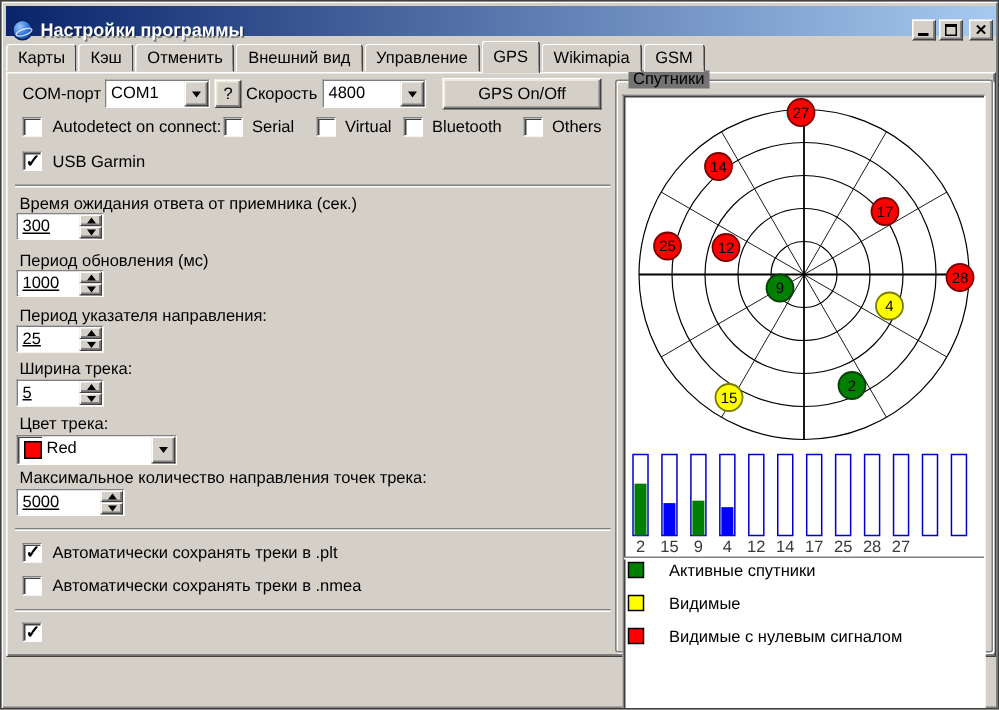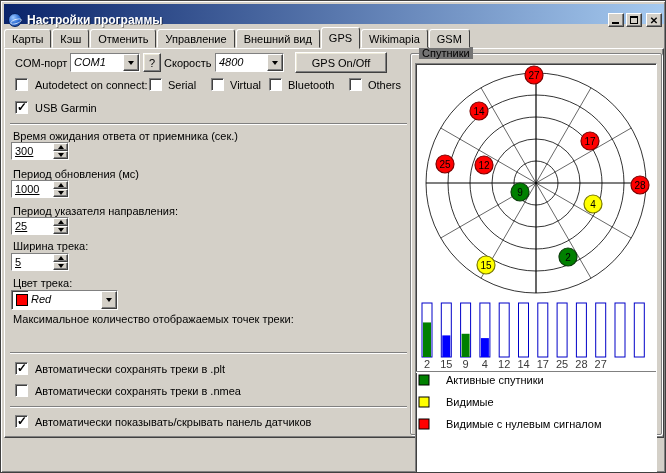--- a/index.html
+++ b/index.html
@@ -62,21 +62,21 @@
     padding:0;text-align:center;color:#000;
   }
   .btn.default{outline:1px solid #000;}
   
   .sunken{
     background:#fff;border:1px solid;border-color:#808080 #ffffff #ffffff #808080;
     box-shadow:inset 1px 1px 0 #404040;
   }
   
   .combo{position:absolute;display:flex;}
-  .combo .combo-text{flex:1 1 auto;padding:2px 2px 16px 3px;overflow:hidden;white-space:nowrap;background:#fff;font-style:italic;}
+  .combo .combo-text{flex:1 1 auto;padding:2px 2px 16px 3px;overflow:hidden;white-space:nowrap;background:#fff;}
   .combo .combo-btn{flex:0 0 16px;background:#D4D0C8;border:1px solid;border-color:#ffffff #404040 #404040 #ffffff;
     box-shadow:inset -1px -1px 0 #808080;display:flex;align-items:center;justify-content:center;}
   .tri-down{width:0;height:0;border-left:3px solid transparent;border-right:3px solid transparent;border-top:4px solid #000;}
   .tri-up{width:0;height:0;border-left:3px solid transparent;border-right:3px solid transparent;border-bottom:4px solid #000;}
   
   .spin{position:absolute;display:flex;text-decoration:underline;}
   .spin .spin-text{flex:1 1 auto;background:#fff;padding:2px 2px 0 3px;white-space:nowrap;}
   .spin-btns{flex:0 0 15px;display:flex;flex-direction:column;}
   .spin-btn{flex:1 1 50%;background:#D4D0C8;border:1px solid;border-color:#ffffff #404040 #404040 #ffffff;
     box-shadow:inset -1px -1px 0 #808080;display:flex;align-items:center;justify-content:center;}
@@ -125,22 +125,22 @@
       <button class="tb-btn close">
           <span class="glyph-close">✕</span>
         </button>
     </span>
   </div>
 
   <div class="tabbar">
     <span class="tab">Карты</span>
     <span class="tab">Кэш</span>
     <span class="tab">Отменить</span>
+    <span class="tab">Внешний вид</span>
     <span class="tab">Управление</span>
-    <span class="tab">Внешний вид</span>
     <span class="tab active">GPS</span>
     <span class="tab">Wikimapia</span>
     <span class="tab">GSM</span>
   </div>
 
   <div class="content">
 
     <div class="lbl" style="left:10px;top:8px">COM-порт</div>
     <div class="combo sunken" style="left:65px;top:4px;width:70px;height:19px">
       <div class="combo-text">COM1</div>
@@ -149,21 +149,21 @@
         </div>
     </div>
     <button class="btn" style="left:138px;top:4px;width:18px;height:19px">?</button>
     <div class="lbl" style="left:159px;top:8px">Скорость</div>
     <div class="combo sunken" style="left:210px;top:4px;width:69px;height:19px">
       <div class="combo-text">4800</div>
       <div class="combo-btn">
           <i class="tri-down"></i>
         </div>
     </div>
-    <button class="btn" style="left:290px;top:3px;width:92px;height:21px">GPS On/Off</button>
+    <button class="btn" style="left:290px;top:3px;width:106px;height:21px">GPS On/Off</button>
 
     <span class="checkbox" style="left:10px;top:29px"></span>
     <div class="lbl" style="left:30px;top:30px">Autodetect on connect:</div>
     <span class="checkbox" style="left:144px;top:29px"></span>
     <div class="lbl" style="left:163px;top:30px">Serial</div>
     <span class="checkbox" style="left:206px;top:29px"></span>
     <div class="lbl" style="left:225px;top:30px">Virtual</div>
     <span class="checkbox" style="left:264px;top:29px"></span>
     <div class="lbl" style="left:283px;top:30px">Bluetooth</div>
     <span class="checkbox" style="left:344px;top:29px"></span>
@@ -228,33 +228,43 @@
 
     <div class="lbl" style="left:8px;top:228px">Цвет трека:</div>
     <div class="combo sunken" style="left:6px;top:241px;width:107px;height:20px">
       <span class="swatch" style="background: rgb(255, 0, 0);"></span>
       <div class="combo-text">Red</div>
       <div class="combo-btn">
           <i class="tri-down"></i>
         </div>
     </div>
 
-    <div class="lbl" style="left:8px;top:264px">Максимальное количество отображаемых точек треки:</div>
+    <div class="lbl" style="left:8px;top:264px">Максимальное количество направления точек трека:</div>
+    <div class="spin sunken" style="left:6px;top:277px;width:72px;height:18px">
+      <div class="spin-text">5000</div>
+      <div class="spin-btns">
+          <div class="spin-btn">
+            <i class="tri-up"></i>
+          </div>
+          <div class="spin-btn">
+            <i class="tri-down"></i>
+          </div>
+        </div>
+    </div>
 
     <div class="separator" style="left:5px;top:303px;width:397px"></div>
 
     <span class="checkbox checked" style="left:10px;top:313px"></span>
     <div class="lbl" style="left:30px;top:314px">Автоматически сохранять треки в .plt</div>
     <span class="checkbox" style="left:10px;top:335px"></span>
     <div class="lbl" style="left:30px;top:336px">Автоматически сохранять треки в .nmea</div>
 
     <div class="separator" style="left:5px;top:357px;width:397px"></div>
 
     <span class="checkbox checked" style="left:10px;top:366px"></span>
-    <div class="lbl" style="left:30px;top:367px">Автоматически показывать/скрывать панель датчиков</div>
 
     <div class="groupbox">
       <span class="groupbox-title">Спутники</span>
       <div class="sat-panel">
         <svg width="240" height="366" viewBox="0 0 240 366">
             <line x1="10" y1="119" x2="230" y2="119" stroke="#000" stroke-width="1.2"></line>
             <line x1="24.73720558371174" y1="64" x2="215.26279441628827" y2="174" stroke="#000" stroke-width="0.6"></line>
             <line x1="64.99999999999999" y1="23.737205583711756" x2="175" y2="214.26279441628824" stroke="#000" stroke-width="0.6"></line>
             <line x1="120" y1="9" x2="120" y2="229" stroke="#000" stroke-width="1.2"></line>
             <line x1="174.99999999999997" y1="23.73720558371174" x2="65.00000000000003" y2="214.26279441628827" stroke="#000" stroke-width="0.6"></line>

